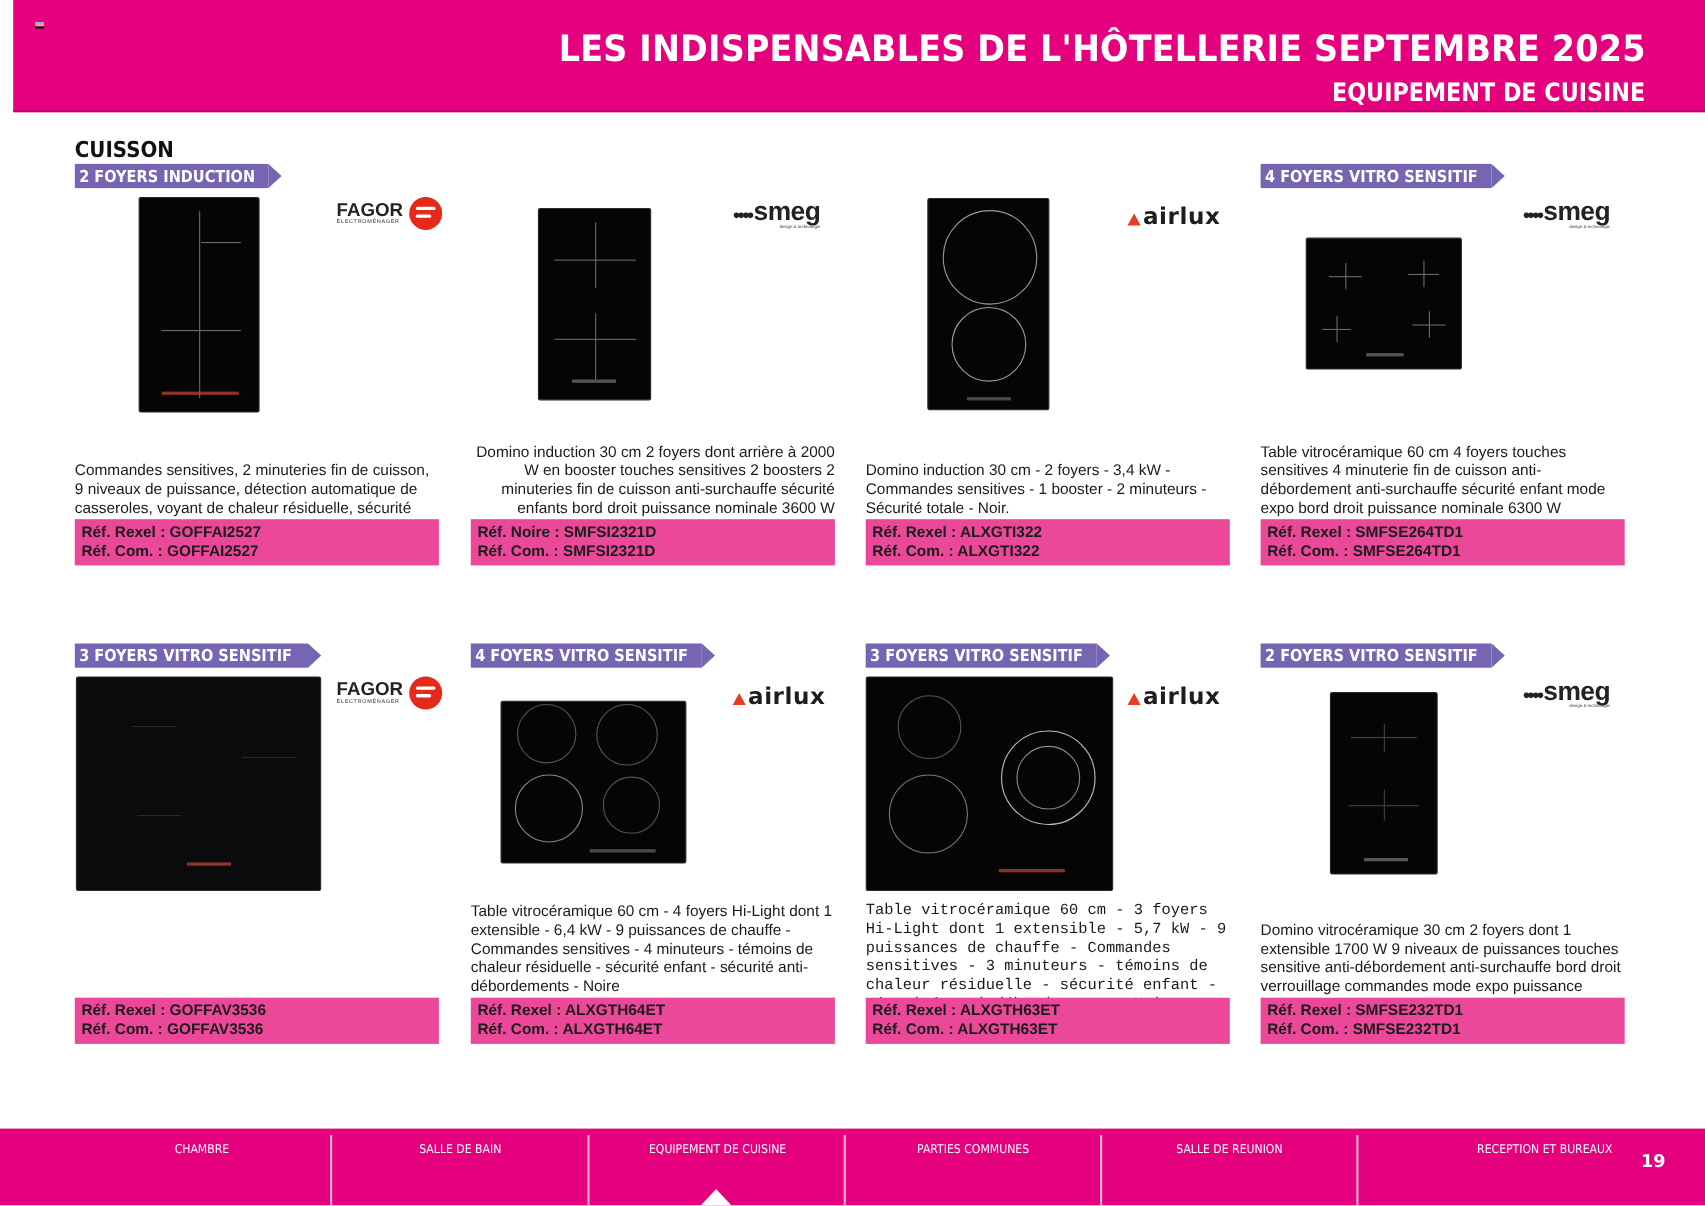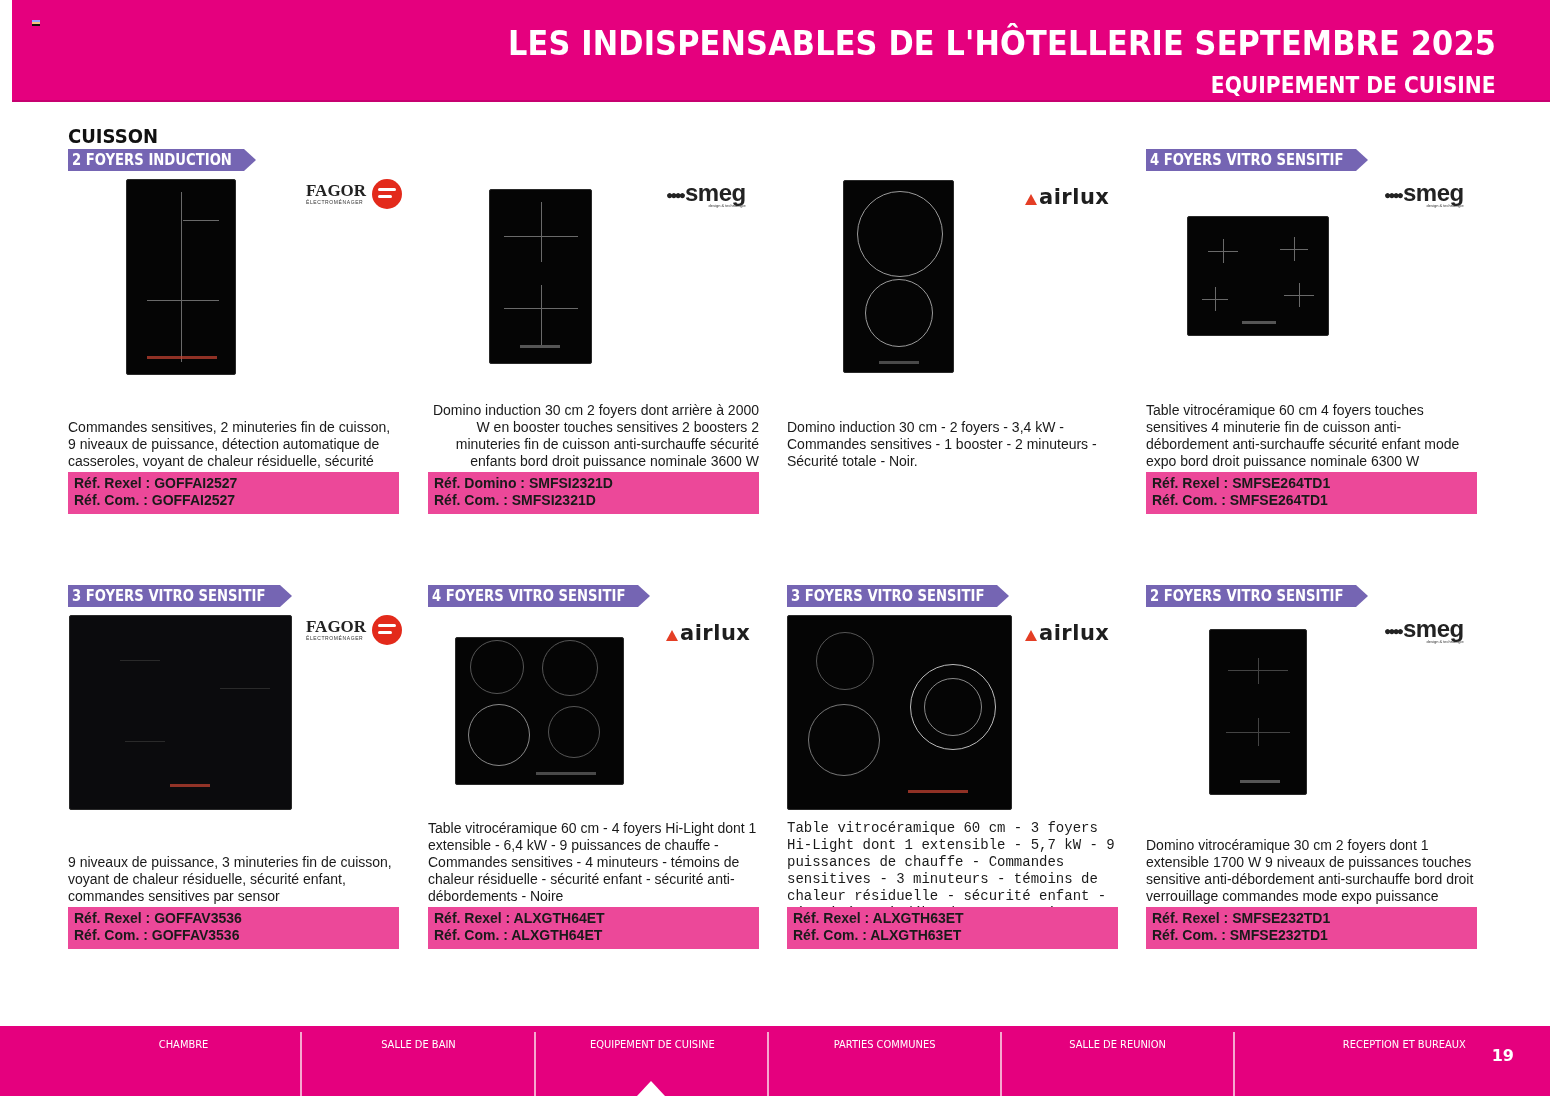--- a/index.html
+++ b/index.html
@@ -19,21 +19,21 @@
   .badge .txt { display: inline-block; transform: scaleX(0.88); transform-origin: left center; }
   .badge::after { content: ""; position: absolute; right: -12px; top: 0; border-top: 11px solid transparent; border-bottom: 11px solid transparent; border-left: 12px solid #7565b3; }
 
   .product-img { position: absolute; background: #050505; border: 1px solid #2a2a2a; border-radius: 2px; }
   .product-img .zone { position: absolute; border: 1px solid #9a9a9a; border-radius: 50%; }
   .product-img .mark { position: absolute; background: #6a6a6a; }
   .product-img .ctrl { position: absolute; height: 3px; background: #c43; opacity: 0.7; }
 
   .brand { position: absolute; font-weight: bold; }
   .brand-fagor { display: flex; align-items: center; gap: 6px; }
-  .brand-fagor .word { font-size: 17px; color: #222; line-height: 16px; font-family: Liberation Serif, serif; }
+  .brand-fagor .word { font-size: 17px; color: #222; line-height: 16px; font-family: Liberation Sans, sans-serif; }
   .brand-fagor .sub { font-size: 5px; color: #333; letter-spacing: 0.6px; font-weight: normal; }
   .brand-fagor .logo { width: 30px; height: 30px; border-radius: 50%; background: #e32a1b; position: relative; }
   .brand-fagor .logo::before { content:""; position:absolute; left:6px; top:9px; width:18px; height:3px; background:#fff; border-radius:2px; }
   .brand-fagor .logo::after { content:""; position:absolute; left:6px; top:16px; width:14px; height:3px; background:#fff; border-radius:2px; }
   .brand-smeg { display: flex; align-items: flex-start; }
   .brand-smeg .dots { font-size: 12px; letter-spacing: -3px; color: #222; margin-top: 5px; margin-right: 2px; }
   .brand-smeg .word { font-size: 24px; color: #222; line-height: 20px; letter-spacing: -0.5px; font-family: "Liberation Sans", sans-serif; }
   .brand-smeg .sub { font-size: 4px; color: #333; font-weight: normal; text-align: right; }
   .brand-airlux { display: flex; align-items: center; gap: 2px; font-size: 21px; color: #1e1e1e; font-family: "DejaVu Sans", sans-serif; letter-spacing: 0.5px; }
   .brand-airlux .tri { width: 0; height: 0; border-left: 6px solid transparent; border-right: 6px solid transparent; border-bottom: 11px solid #e43e25; margin-top: 5px; }
@@ -96,36 +96,40 @@
   </div>
   <div class="brand brand-smeg" style="left:238px; top:34px;">
     <div class="dots">●●●●</div>
     <div>
         <div class="word">smeg</div>
         <div class="sub">design &amp; technologie</div>
       </div>
   </div>
   <div class="desc" style="top:253px;text-align:right;">Domino induction 30 cm 2 foyers dont arrière à 2000 W en booster touches sensitives 2 boosters 2 minuteries fin de cuisson anti-surchauffe sécurité enfants bord droit puissance nominale 3600 W</div>
   <div class="refs" style="top:323px;">
-    <div>Réf. Domino : SMFSI2321D</div>
+    <div>Réf. Noire : SMFSI2321D</div>
     <div>Réf. Com. : SMFSI2321D</div>
   </div>
 </div>
 
 <div class="card" style="left:787px; top:149px; height:370px;">
   <div class="product-img" style="left:56px; top:31px; width:111px; height:193px;">
     <div class="zone" style="left:13px; top:10px; width:86px; height:86px;"></div>
     <div class="zone" style="left:21px; top:98px; width:68px; height:68px;"></div>
     <div class="ctrl" style="left:35px; top:180px; width:40px; background:#666;"></div>
   </div>
   <div class="brand brand-airlux" style="left:238px; top:36px;">
     <div class="tri"></div>
       <span>airlux</span>
   </div>
   <div class="desc" style="top:270px;">Domino induction 30 cm - 2 foyers - 3,4 kW - Commandes sensitives - 1 booster - 2 minuteurs - Sécurité totale - Noir.</div>
+  <div class="refs" style="top:323px;">
+    <div>Réf. Rexel : ALXGTI322</div>
+    <div>Réf. Com. : ALXGTI322</div>
+  </div>
 </div>
 
 <div class="card" style="left:1146px; top:149px; height:370px;">
   <div class="badge" style="width:210px;"><span class="txt">4 FOYERS VITRO SENSITIF</span></div>
   <div class="product-img" style="left:41px; top:67px; width:142px; height:120px;">
     <div class="mark" style="left:20px; top:34px; width:30px; height:1px;"></div>
     <div class="mark" style="left:35px; top:22px; width:1px; height:24px;"></div>
     <div class="mark" style="left:92px; top:32px; width:28px; height:1px;"></div>
     <div class="mark" style="left:106px; top:20px; width:1px; height:24px;"></div>
     <div class="mark" style="left:14px; top:82px; width:26px; height:1px;"></div>
@@ -156,21 +160,20 @@
     <div class="mark" style="left:55px; top:125px; width:40px; height:1px; background:#2a2a2a;"></div>
     <div class="ctrl" style="left:100px; top:168px; width:40px;"></div>
   </div>
   <div class="brand brand-fagor" style="left:238px; top:30px;">
     <div>
         <div class="word">FAGOR</div>
         <div class="sub">ÉLECTROMÉNAGER</div>
       </div>
     <div class="logo"></div>
   </div>
-  <div class="desc" style="top:269px;">9 niveaux de puissance, 3 minuteries fin de cuisson, voyant de chaleur résiduelle, sécurité enfant, commandes sensitives par sensor</div>
   <div class="refs" style="top:322px;">
     <div>Réf. Rexel : GOFFAV3536</div>
     <div>Réf. Com. : GOFFAV3536</div>
   </div>
 </div>
 
 <div class="card" style="left:428px; top:585px; height:370px;">
   <div class="badge" style="width:210px;"><span class="txt">4 FOYERS VITRO SENSITIF</span></div>
   <div class="product-img" style="left:27px; top:52px; width:169px; height:148px;">
     <div class="zone" style="left:14px; top:2px; width:54px; height:54px; border-color:#555;"></div>

